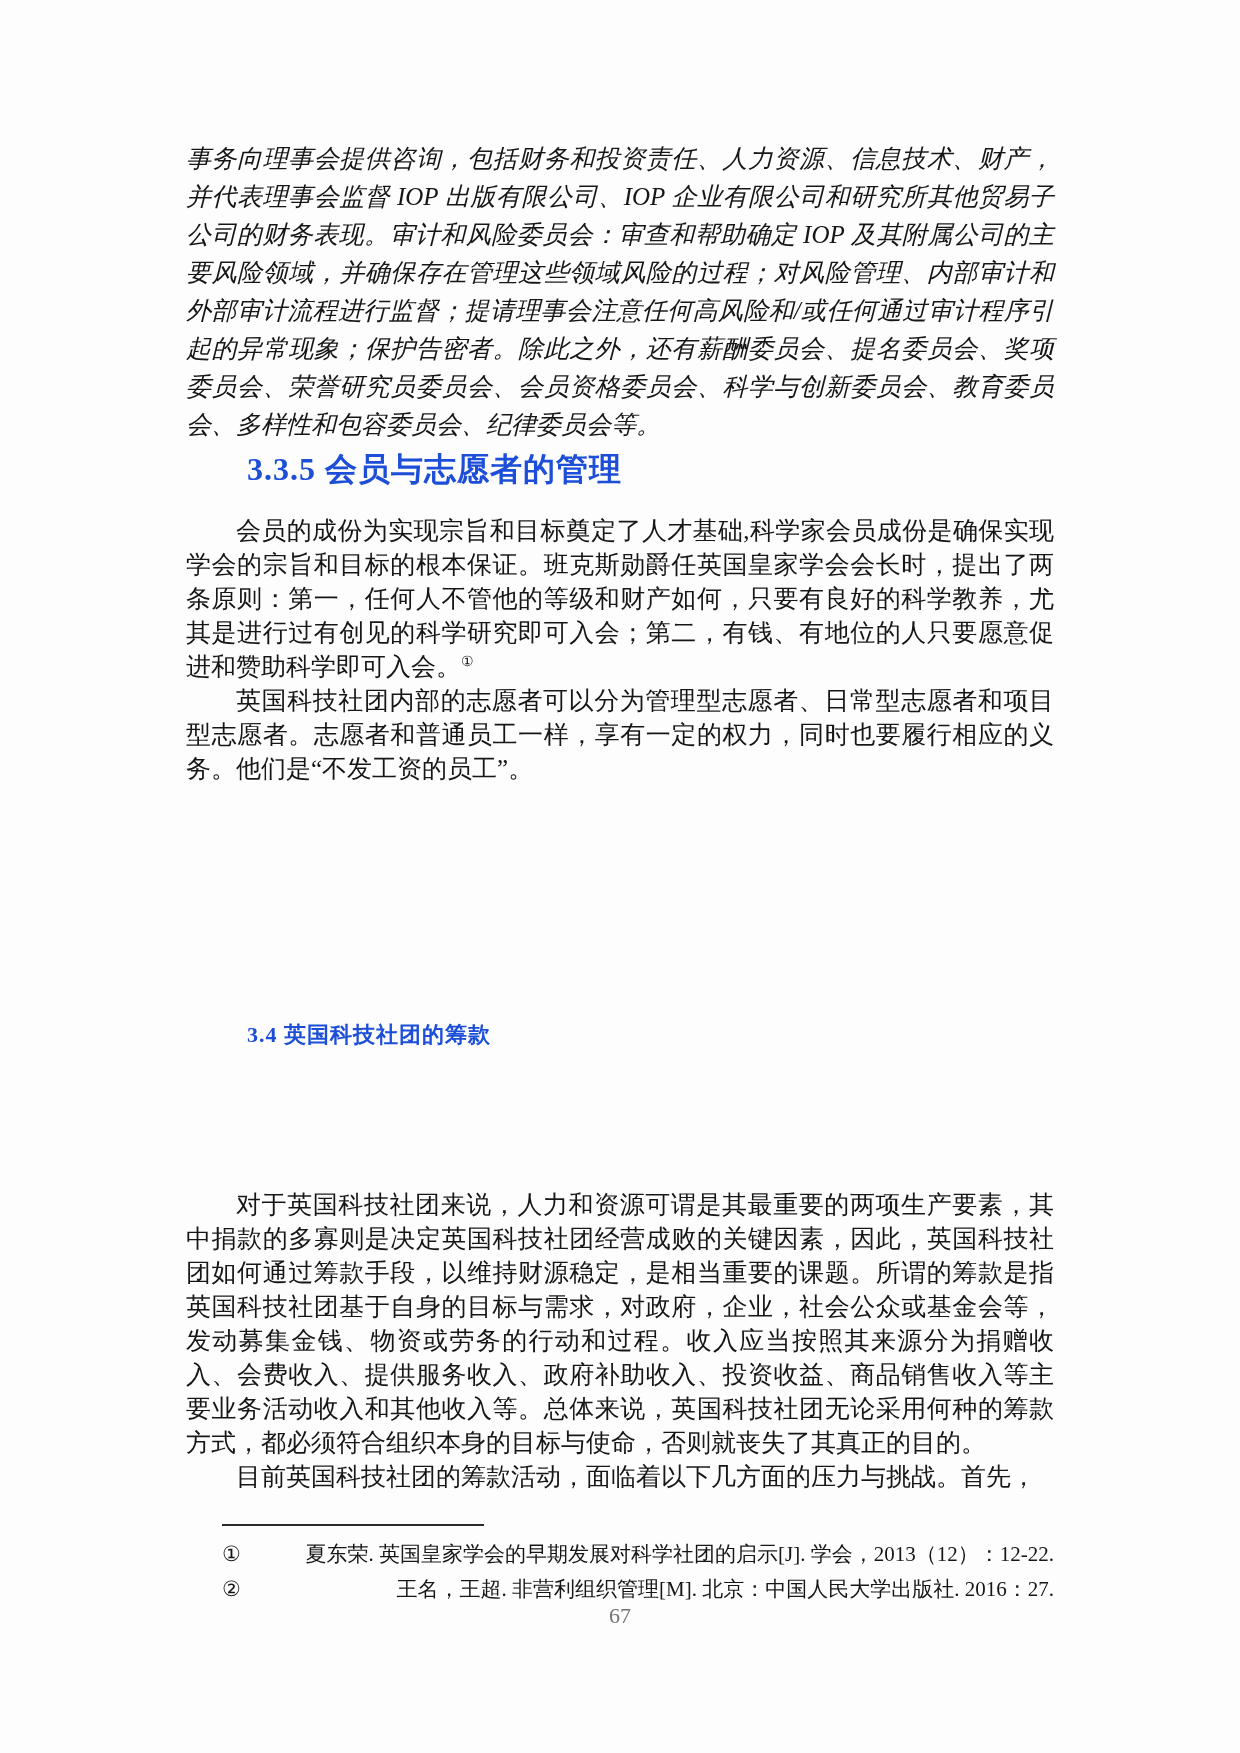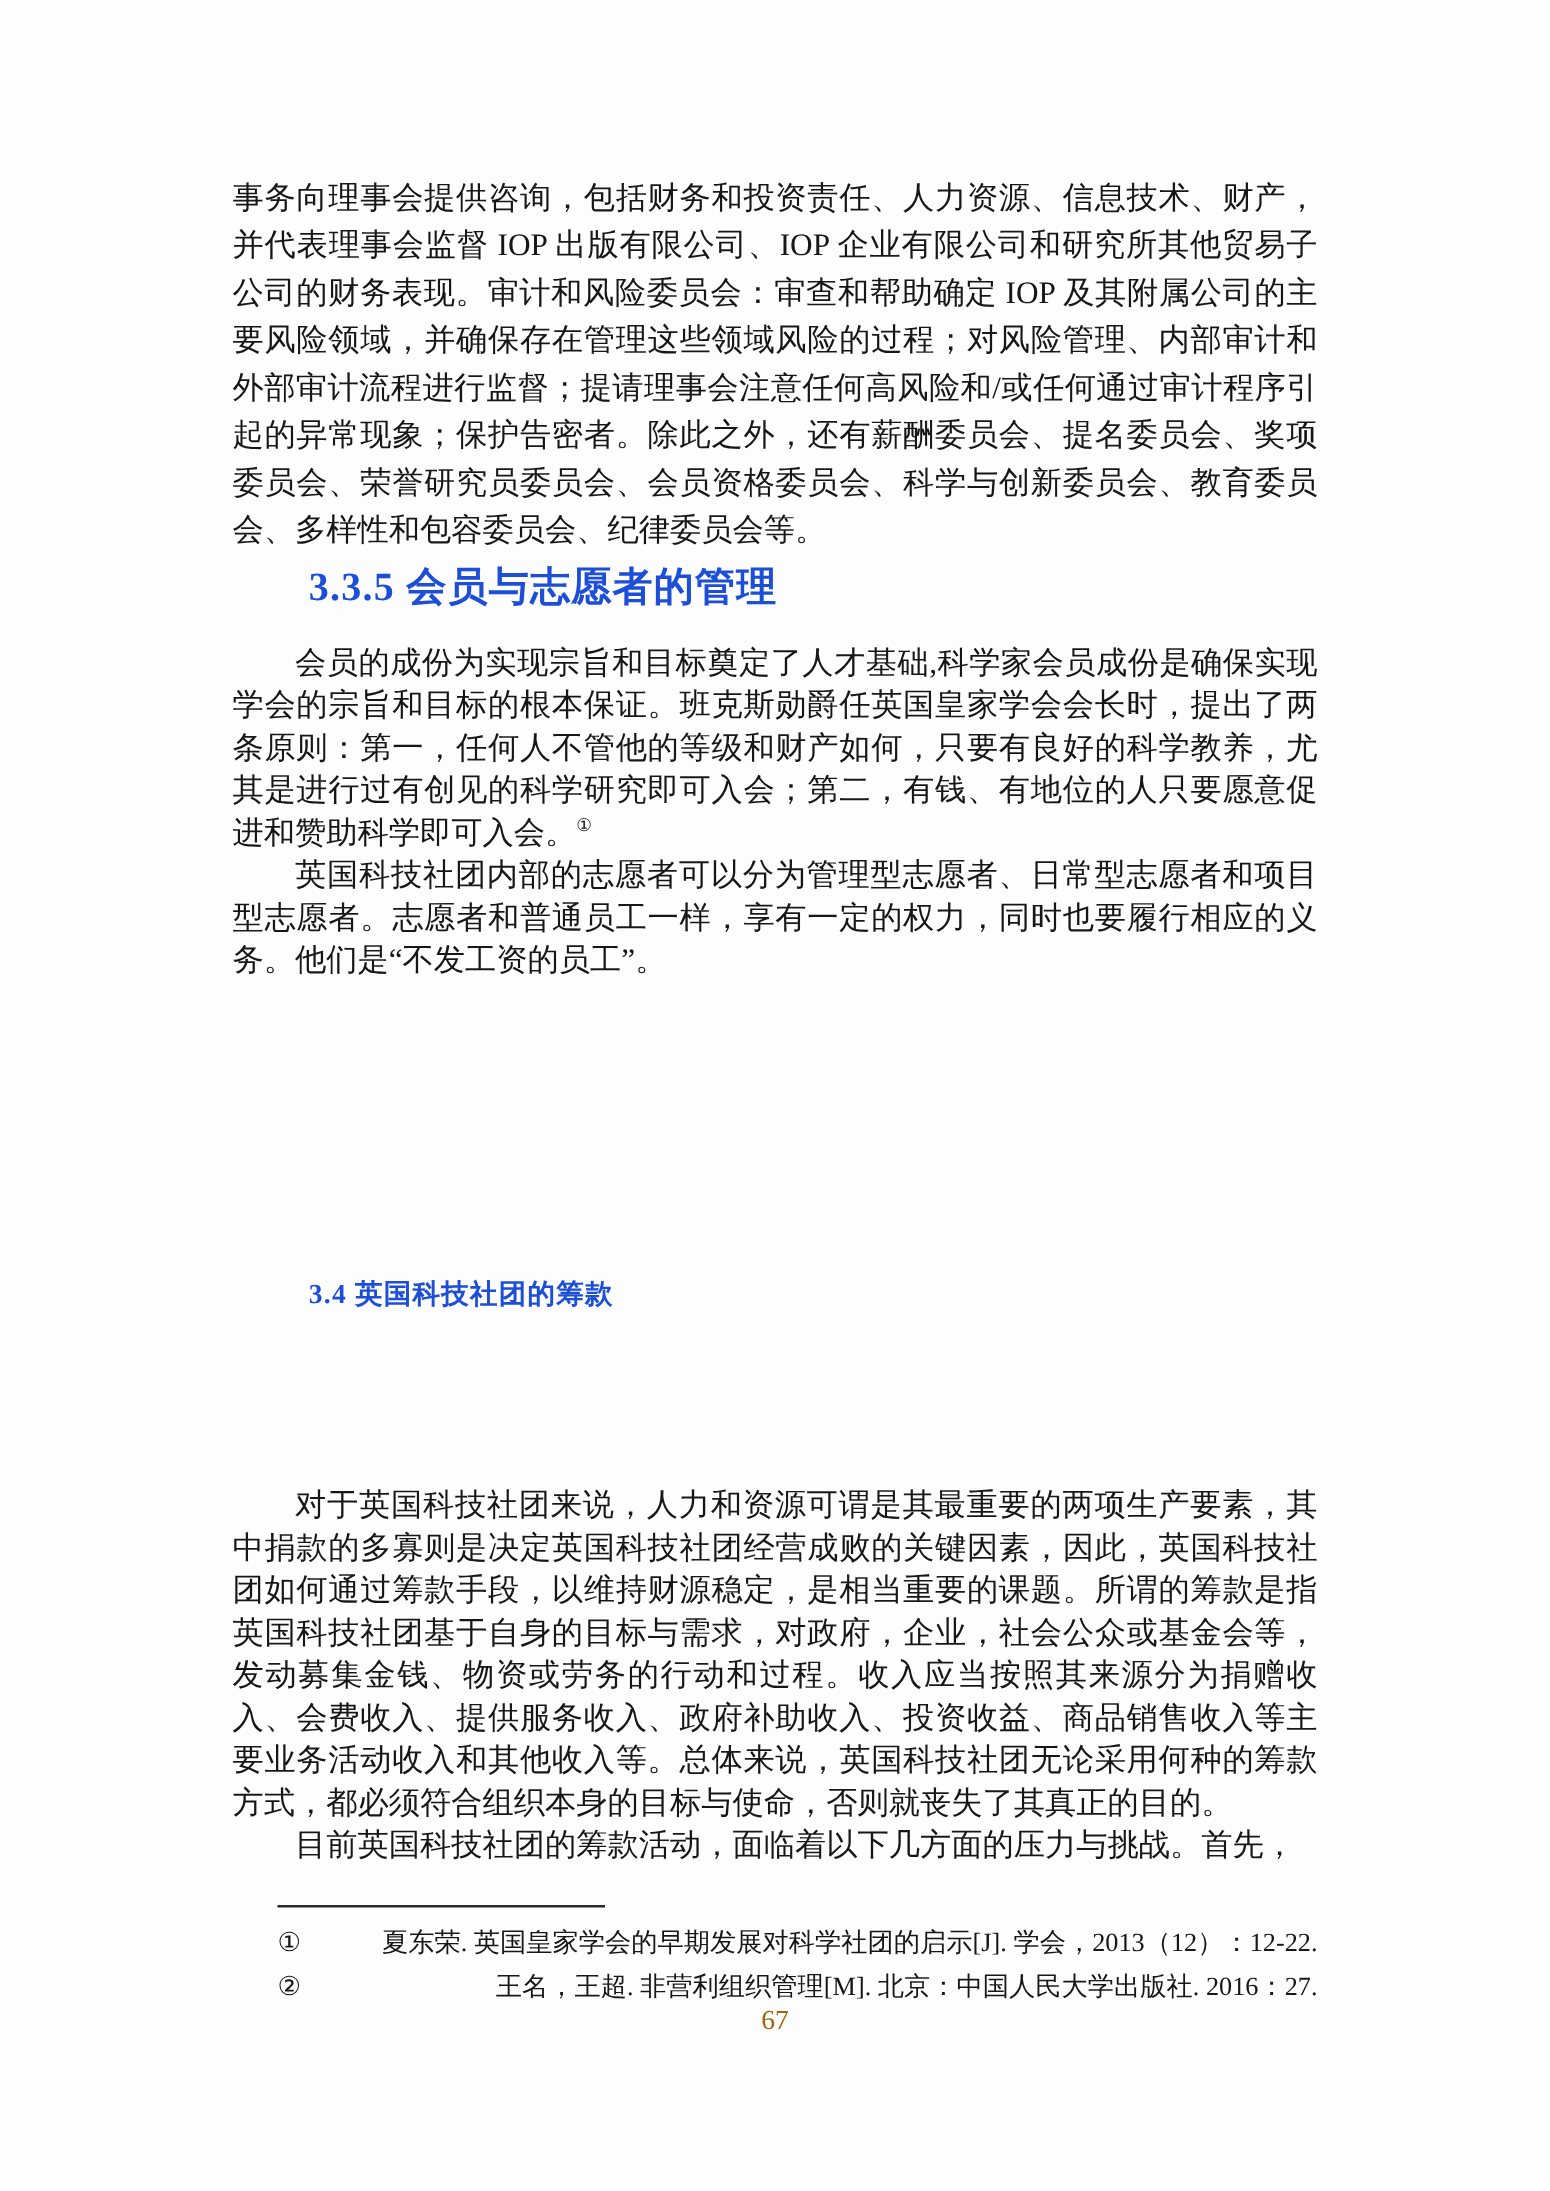--- a/index.html
+++ b/index.html
@@ -79,29 +79,29 @@
     flex: 1 1 auto;
     text-align: right;
   }
   .page-number {
     position: absolute;
     left: 0;
     top: 1603px;
     width: 100%;
     text-align: center;
     font-size: 22px;
-    color: #a16207;
+    color: #737373;
   }
 </style>
 </head>
 <body>
 
 <div class="page">
 
-  <div class="block bodytext intro" style="top:140px;">
+  <div class="block bodytext intro" style="top:140px;font-style:italic;">
     <p>
       <span>事务向理事会提供咨询，包括财务和投资责任、人力资源、信息技术、财产，并代表理事会监督 IOP 出版有限公司、IOP 企业有限公司和研究所其他贸易子公司的财务表现。审计和风险委员会：审查和帮助确定 IOP 及其附属公司的主要风险领域，并确保存在管理这些领域风险的过程；对风险管理、内部审计和外部审计流程进行监督；提请理事会注意任何高风险和/或任何通过审计程序引起的异常现象；保护告密者。除此之外，还有薪酬委员会、提名委员会、奖项委员会、荣誉研究员委员会、会员资格委员会、科学与创新委员会、教育委员会、多样性和包容委员会、纪律委员会等。</span>
     </p>
   </div>
 
   <h3 class="heading h-sub" style="top:448px;">3.3.5 会员与志愿者的管理</h3>
 
   <div class="block bodytext" style="top:514px;">
     <p>
       <span>会员的成份为实现宗旨和目标奠定了人才基础,科学家会员成份是确保实现学会的宗旨和目标的根本保证。班克斯勋爵任英国皇家学会会长时，提出了两条原则：第一，任何人不管他的等级和财产如何，只要有良好的科学教养，尤其是进行过有创见的科学研究即可入会；第二，有钱、有地位的人只要愿意促进和赞助科学即可入会。</span><sup class="fn-ref">①</sup>

